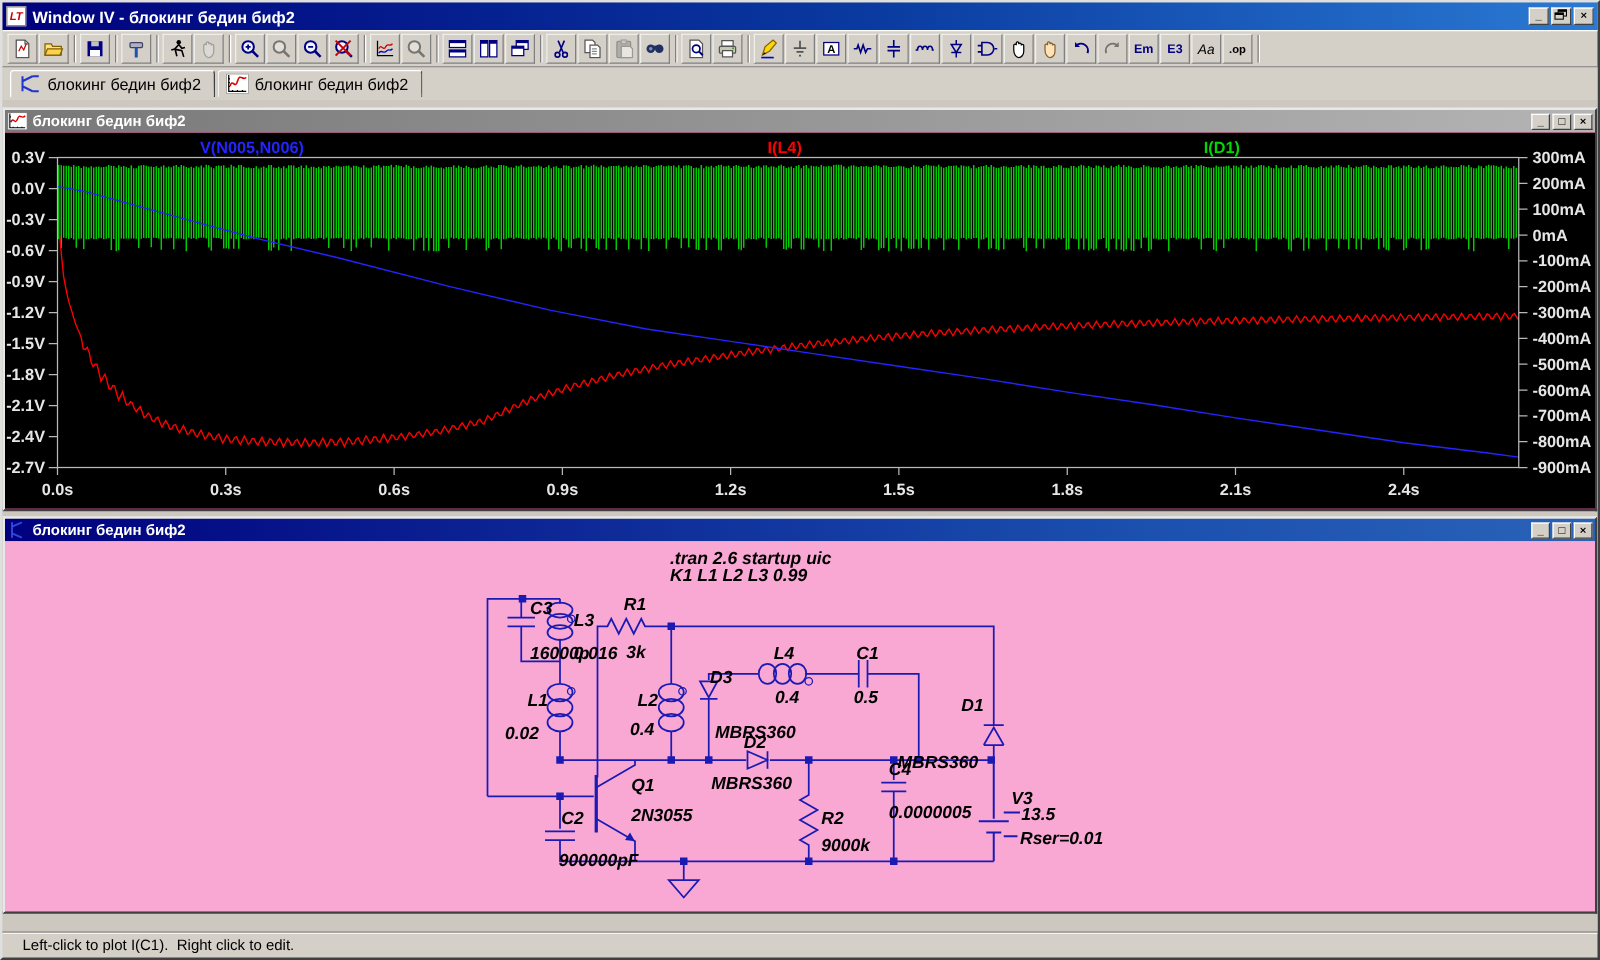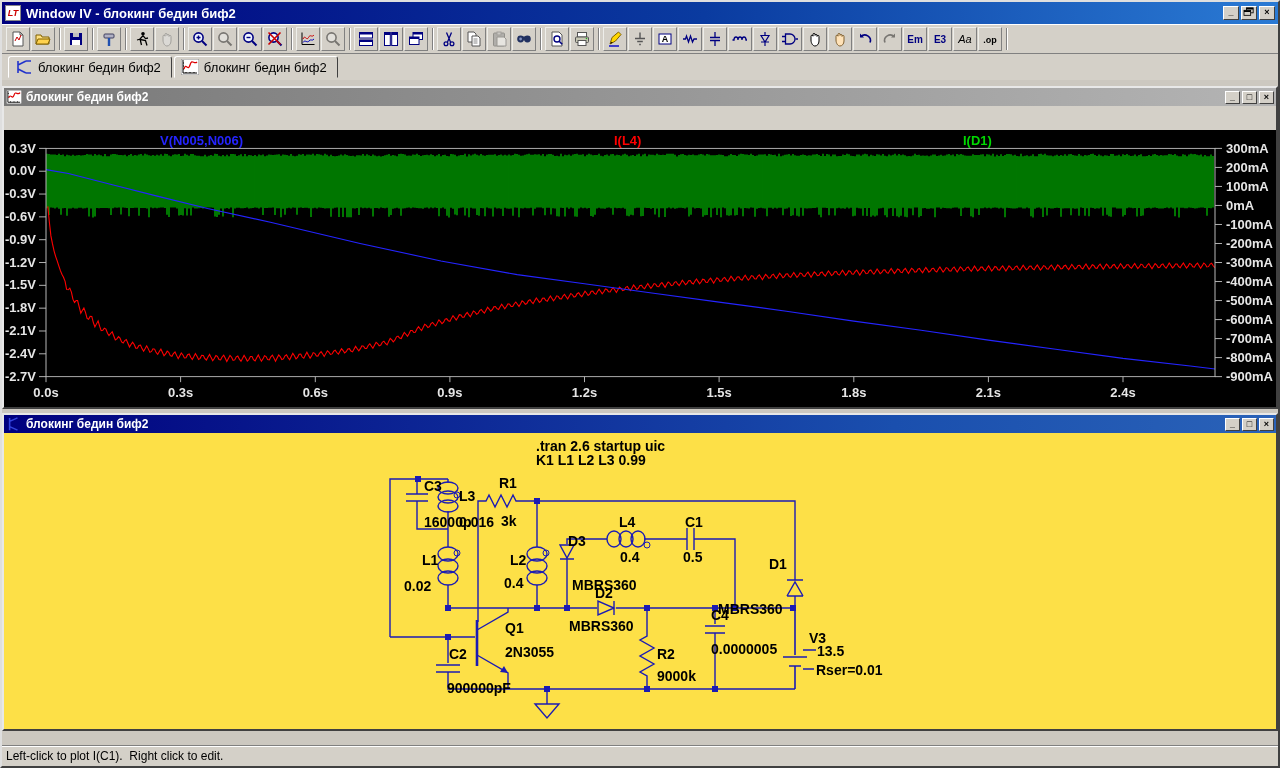--- a/index.html
+++ b/index.html
@@ -26,25 +26,25 @@
   .tab svg { width:18px; height:16px; }
   
   .mdi { flex:1; position:relative; background:#ccc8c0; overflow:hidden; }
   .child { position:absolute; left:0; right:0; background:#d4d0c8; border:2px solid; border-color:#e8e8e8 #404040 #404040 #e8e8e8; display:flex; flex-direction:column; }
   .child-title { height:18px; display:flex; align-items:center; padding:0 2px; flex:0 0 auto; }
   .child-title.active { background:linear-gradient(90deg,#00007e 0%,#1a4fae 70%,#2a62b8 100%); }
   .child-title.inactive { background:linear-gradient(90deg,#787878 0%,#b4b4b4 100%); }
   .child-title .ct-text { color:#fff; font-weight:bold; font-size:12px; margin-left:4px; flex:1; white-space:nowrap; }
   .child-title .cap-btn { width:15px; height:13px; }
   .child-client { flex:1; position:relative; }
-  #wave-client { background:#ec4899;margin-top:24px; }
-  #schem-client { background:#fde047; }
+  #wave-client { background:#ec4899; }
+  #schem-client { background:#f9a8d4;font-style:italic; }
   #plot-svg, #schematic-svg { position:absolute; left:0; top:0; width:100%; height:100%; }
   
-  .statusbar { height:21px; flex:0 0 auto; border-top:1px solid #808080; box-shadow:inset 0 1px 0 #fff; display:flex; align-items:center; padding-left:4px; }
+  .statusbar { height:21px; flex:0 0 auto; border-top:1px solid #808080; box-shadow:inset 0 1px 0 #fff; display:flex; align-items:center; padding-left:16px; }
   .statusbar span { font-size:12px; white-space:pre; }
   text { font-family:"Liberation Sans",sans-serif; }
 </style>
 </head>
 <body>
 
 <div class="app">
 
   <div class="titlebar">
     <div class="app-icon">LT</div>

